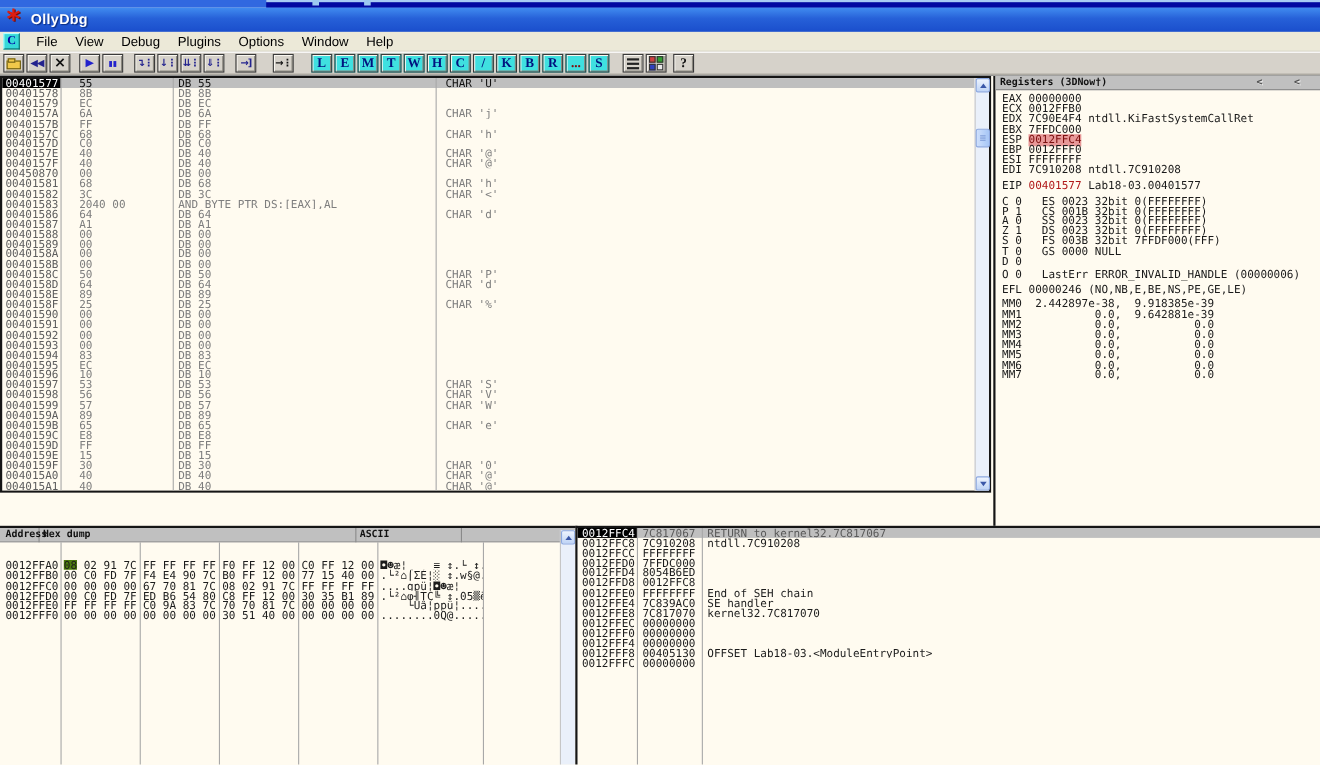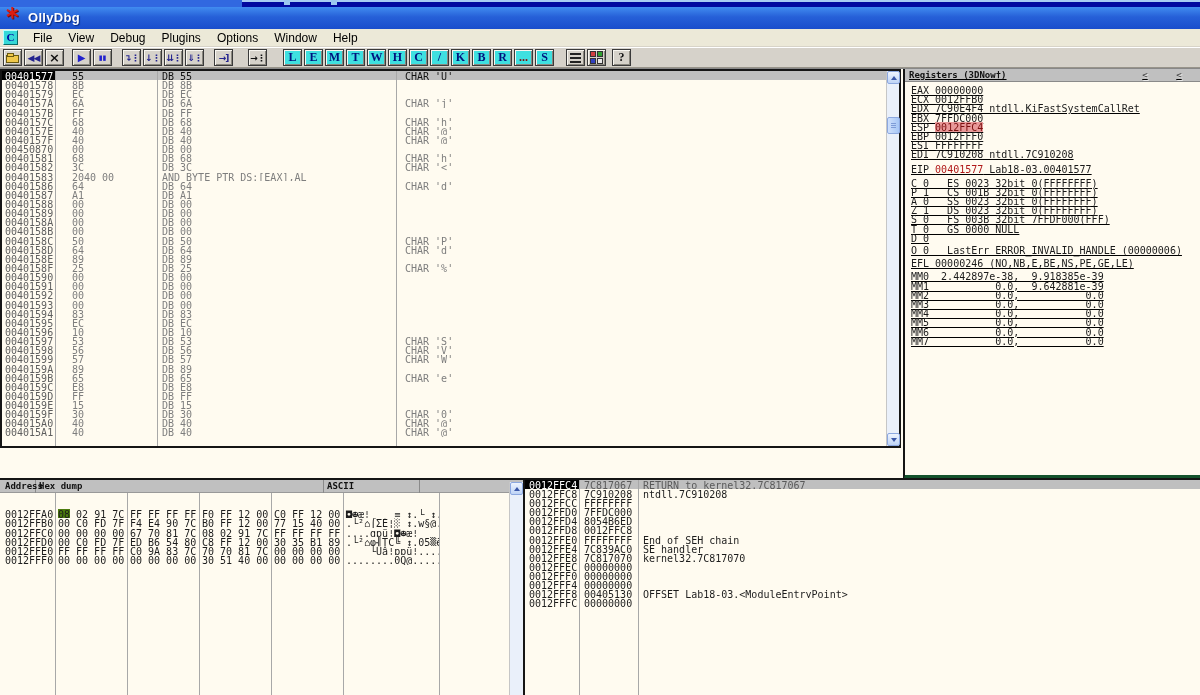--- a/index.html
+++ b/index.html
@@ -83,21 +83,21 @@
   .sb-thumb { position:absolute; left:0; width:13px; height:17px;
     background:linear-gradient(90deg,#CFE0FC,#A6C6F6); border:1px solid #8CA8E0; border-radius:2px; }
   .sb-thumb:after { content:""; position:absolute; left:3px; right:3px; top:5px;
     border-top:1px solid #7E9CD8; box-shadow:0 2px 0 #7E9CD8, 0 4px 0 #7E9CD8; }
 
   
   #infopane { left:0; top:448px; width:901px; height:30px; background:var(--pane-bg); }
 
   
   #registers { left:903px; top:69px; width:297px; height:412px; background:var(--pane-bg);
-    border-left:2px solid #151515; border-bottom:6px solid #14532d;text-decoration:underline; }
+    border-left:2px solid #151515; border-bottom:2px solid #14532d; }
   #reg-header { height:13px; background:var(--header-bg); border-bottom:1px solid #8A8A8A;
     display:flex; align-items:center; font:bold 9px "DejaVu Sans Mono",monospace; padding:0 4px; }
   #reg-title { flex:1; color:#111; }
   .chev { width:34px; text-align:center; color:#505050; font:bold 9px "DejaVu Sans Mono",monospace;
     text-shadow:1px 1px 0 #E8E8E8; }
   #reg-lines { padding:3px 0 0 6px; }
   .reg-line { height:9.2px; line-height:9.2px; white-space:pre;
     font:10px "DejaVu Sans Mono","DejaVu Sans",monospace; color:#1A1A1A; }
   .reg-gap { height:5px; }
   .reg-hl { background:var(--esp-highlight-bg); color:#7C1010; }
@@ -218,20 +218,21 @@
 <div id="client" class="abs"></div>
 
 <div id="disasm" class="abs">
   <div id="disasm-rows">
       <div class="dr sel"><span class="a">00401577</span><span class="b">55</span><span class="d">DB 55</span><span class="c">CHAR 'U'</span></div>
       <div class="dr"><span class="a">00401578</span><span class="b">8B</span><span class="d">DB 8B</span><span class="c"></span></div>
       <div class="dr"><span class="a">00401579</span><span class="b">EC</span><span class="d">DB EC</span><span class="c"></span></div>
       <div class="dr"><span class="a">0040157A</span><span class="b">6A</span><span class="d">DB 6A</span><span class="c">CHAR 'j'</span></div>
       <div class="dr"><span class="a">0040157B</span><span class="b">FF</span><span class="d">DB FF</span><span class="c"></span></div>
       <div class="dr"><span class="a">0040157C</span><span class="b">68</span><span class="d">DB 68</span><span class="c">CHAR 'h'</span></div>
+      <div class="dr"><span class="a">0040157D</span><span class="b">C0</span><span class="d">DB C0</span><span class="c"></span></div>
       <div class="dr"><span class="a">0040157E</span><span class="b">40</span><span class="d">DB 40</span><span class="c">CHAR '@'</span></div>
       <div class="dr"><span class="a">0040157F</span><span class="b">40</span><span class="d">DB 40</span><span class="c">CHAR '@'</span></div>
       <div class="dr"><span class="a">00450870</span><span class="b">00</span><span class="d">DB 00</span><span class="c"></span></div>
       <div class="dr"><span class="a">00401581</span><span class="b">68</span><span class="d">DB 68</span><span class="c">CHAR 'h'</span></div>
       <div class="dr"><span class="a">00401582</span><span class="b">3C</span><span class="d">DB 3C</span><span class="c">CHAR '&lt;'</span></div>
       <div class="dr"><span class="a">00401583</span><span class="b">2040 00</span><span class="d">AND BYTE PTR DS:[EAX],AL</span><span class="c"></span></div>
       <div class="dr"><span class="a">00401586</span><span class="b">64</span><span class="d">DB 64</span><span class="c">CHAR 'd'</span></div>
       <div class="dr"><span class="a">00401587</span><span class="b">A1</span><span class="d">DB A1</span><span class="c"></span></div>
       <div class="dr"><span class="a">00401588</span><span class="b">00</span><span class="d">DB 00</span><span class="c"></span></div>
       <div class="dr"><span class="a">00401589</span><span class="b">00</span><span class="d">DB 00</span><span class="c"></span></div>

